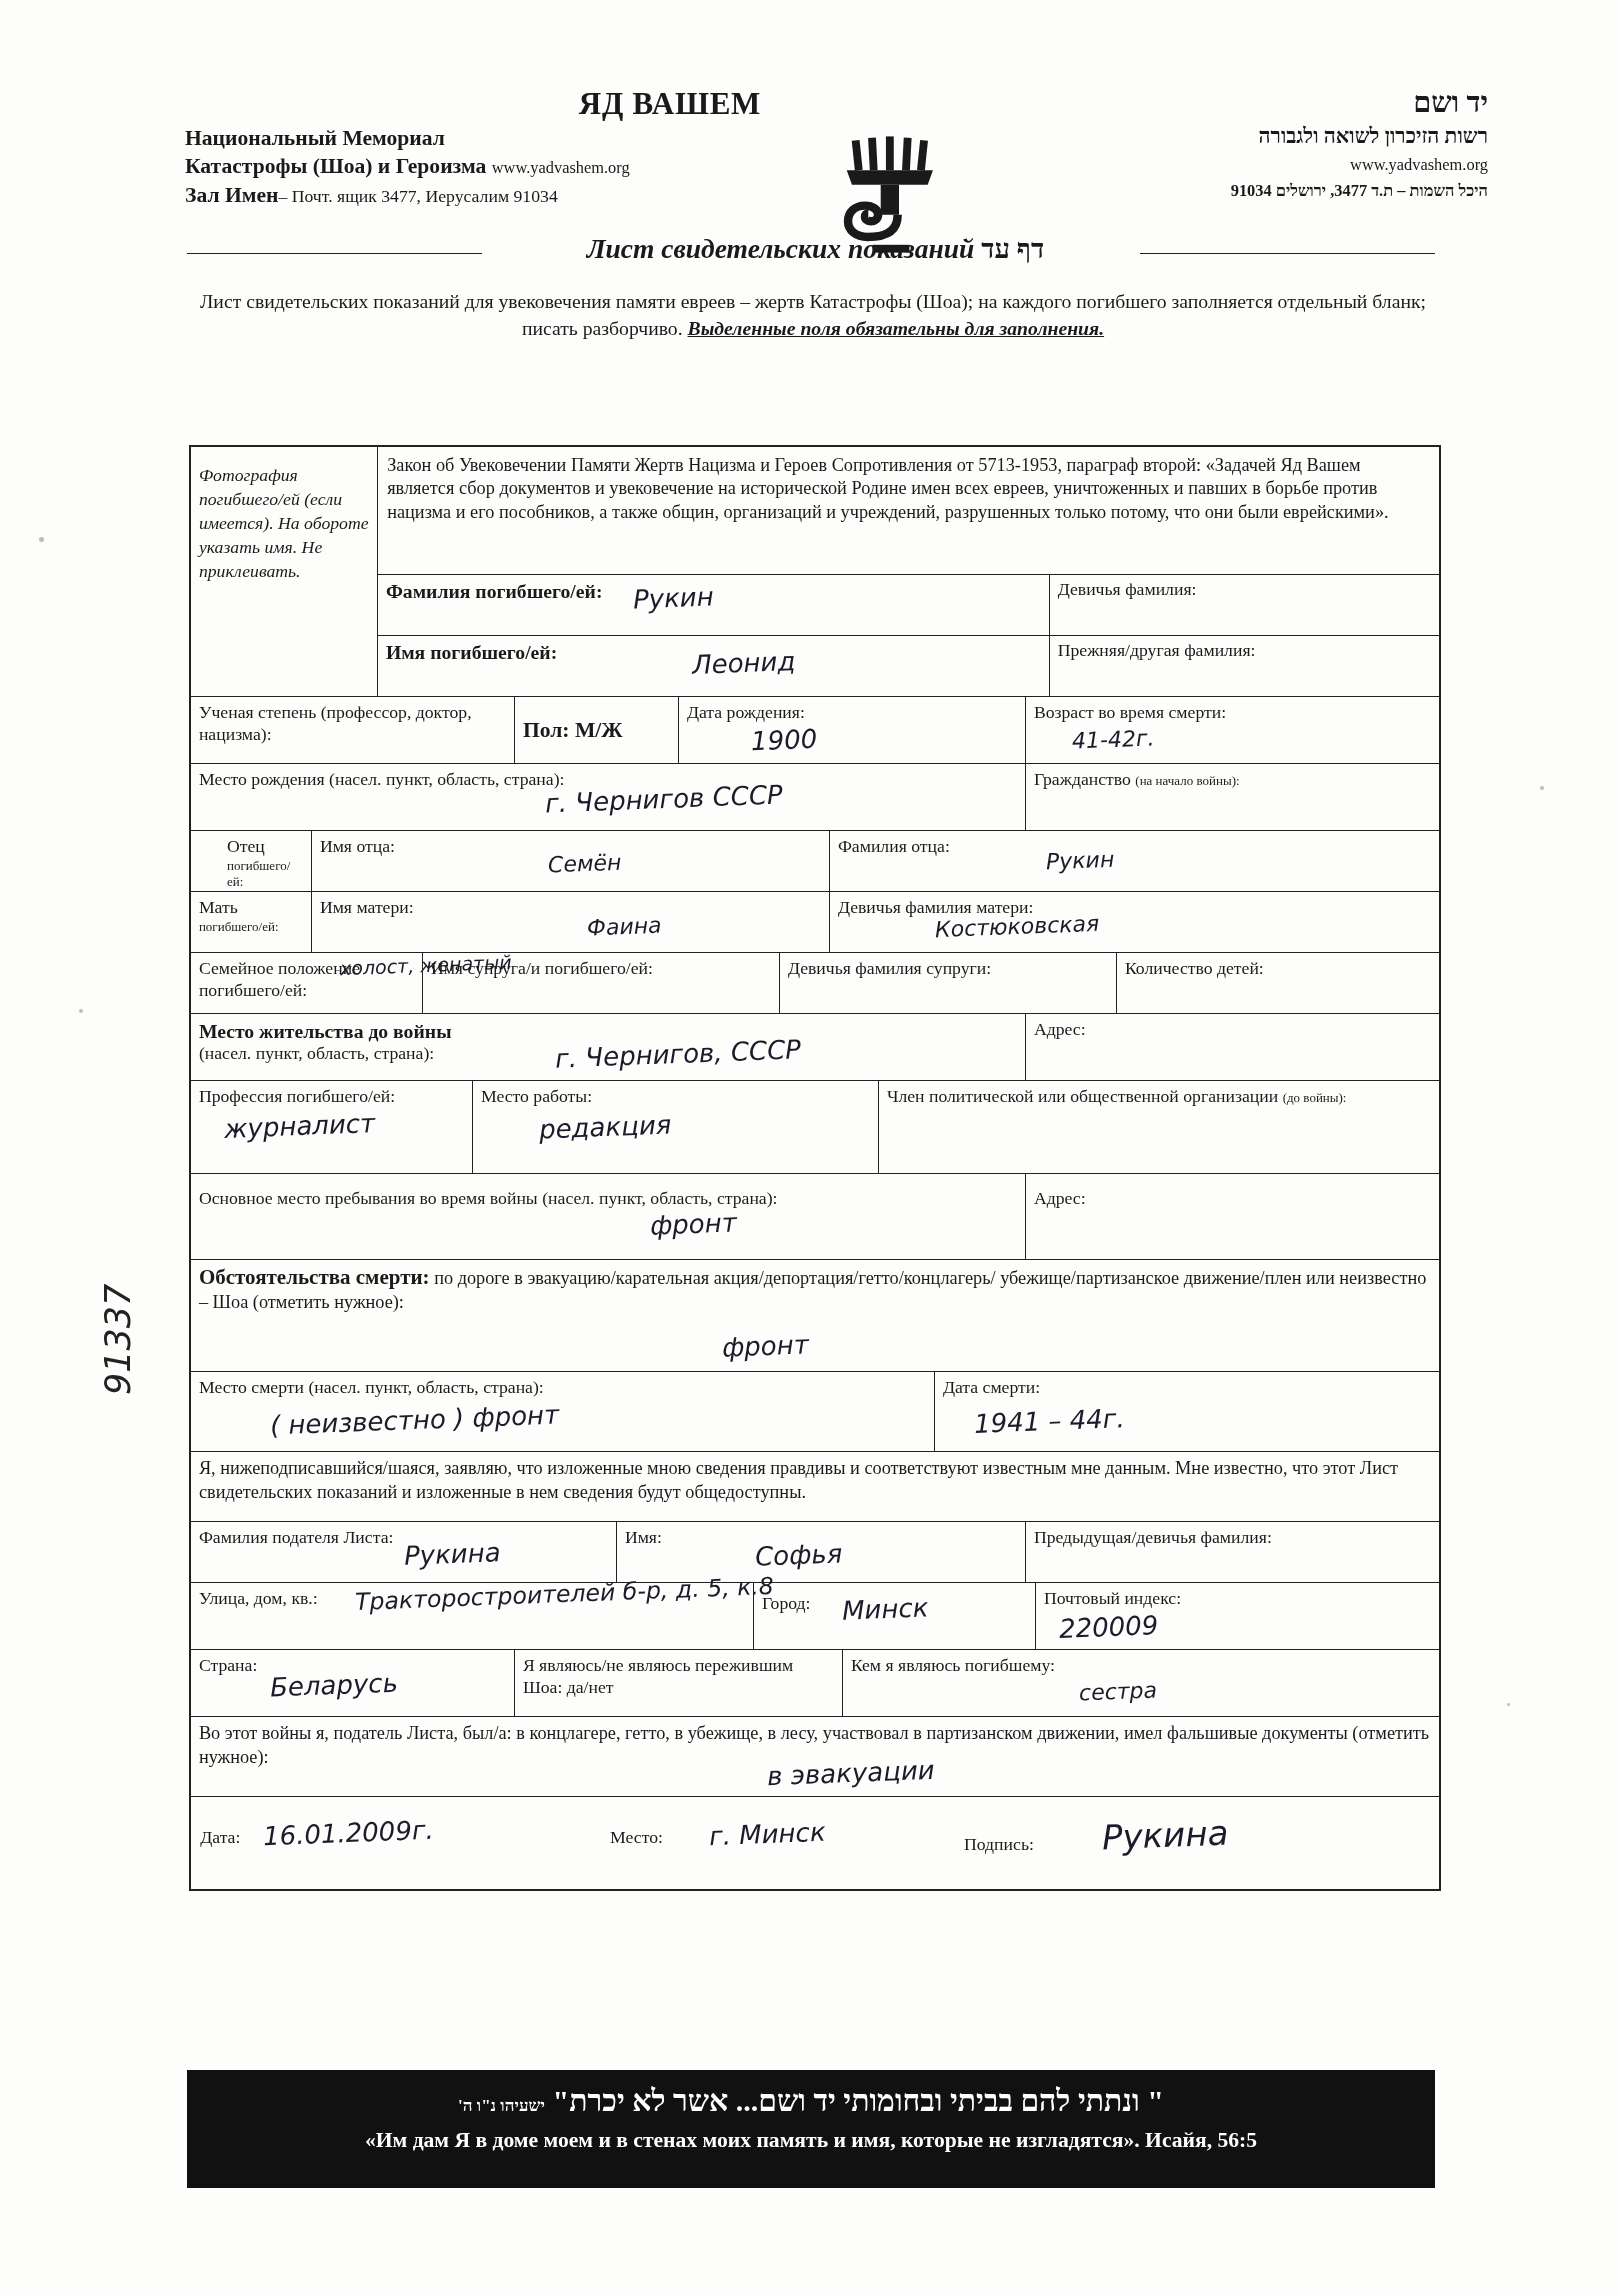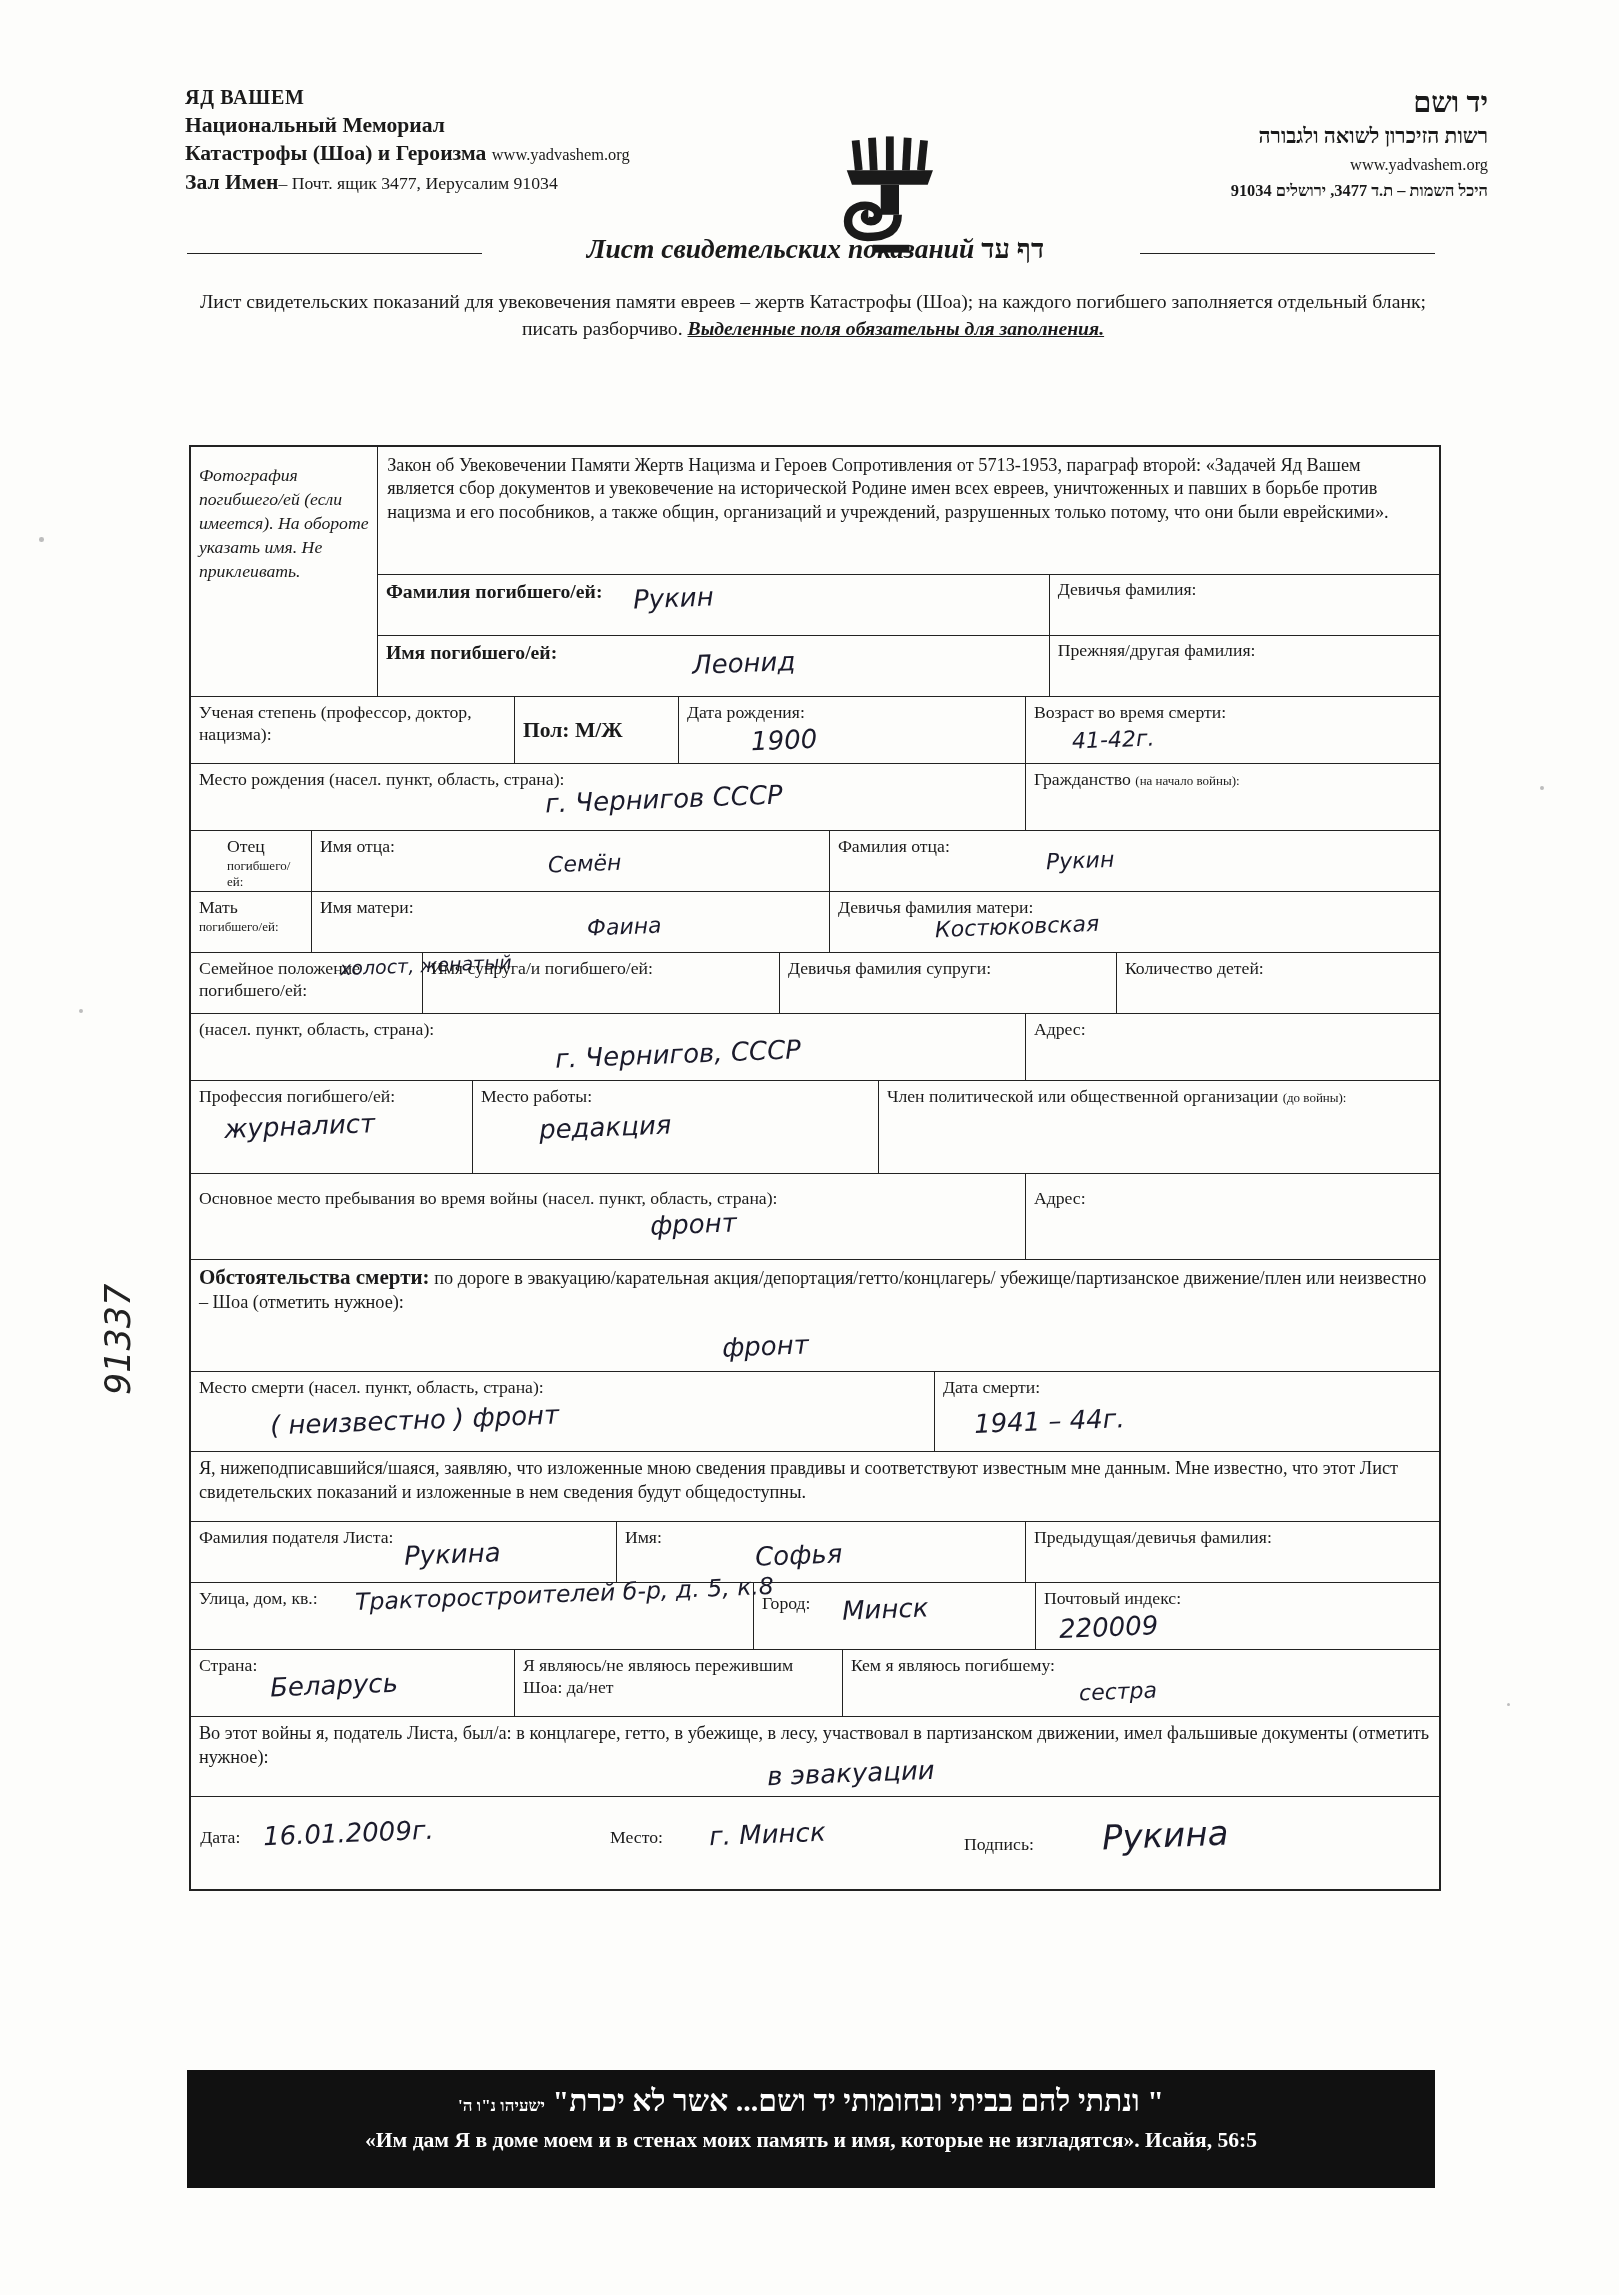--- a/index.html
+++ b/index.html
@@ -11,21 +11,21 @@
     overflow:hidden;
   }
   .page {
     position:absolute; left:0; top:0; width:1619px; height:2295px;
     background:#fdfdfb;
   }
 
   
   .header { position:absolute; left:0; top:66px; width:1619px; height:144px; }
   .hdr-left { position:absolute; left:185px; top:19.7px; width:576px; }
-  .hdr-left .l1 { font-family:"Liberation Serif", serif; font-weight:bold; font-size:20px; letter-spacing:0.7px; }
+  .hdr-left .l1 { font-family:"Liberation Serif", serif; font-weight:bold; font-size:31px; letter-spacing:0.7px;text-align:right; }
   .hdr-left .l2 { font-weight:bold; font-size:21.6px; margin-top:3.9px; }
   .hdr-left .l3 { font-weight:bold; font-size:21.6px; margin-top:3.9px; }
   .hdr-left .l3 .url { font-weight:normal; font-size:16.4px; }
   .hdr-left .l4 { font-weight:bold; font-size:21.6px; margin-top:3.9px; }
   .hdr-left .l4 .norm { font-weight:normal; font-size:17.7px; }
 
   .hdr-right { position:absolute; right:131px; top:19.7px; width:498px; text-align:right; direction:rtl; }
   .hdr-right .r1 { font-weight:bold; font-size:29px; }
   .hdr-right .r2 { font-weight:bold; font-size:21px; margin-top:5.2px; }
   .hdr-right .r3 { font-size:16.4px; margin-top:6.6px; direction:ltr; text-align:right; }
@@ -252,20 +252,21 @@
         <div class="hand"></div>
       </div>
       <div class="cell" style="flex:1;">
         <div class="lbl">Количество детей:</div>
         <div class="hand"></div>
       </div>
     </div>
 
     <div class="row" style="height:66px;">
       <div class="cell" style="width:835px; position:relative;">
+        <div class="lbl b">Место жительства до войны</div>
         <div class="lbl">(насел. пункт, область, страна):</div>
         <div class="hand lg" style="position:absolute; left:364px; top:25px;">г. Чернигов, СССР</div>
       </div>
       <div class="cell" style="flex:1;">
         <div class="lbl">Адрес:</div>
         <div class="hand"></div>
       </div>
     </div>
 
     <div class="row" style="height:92px;">

